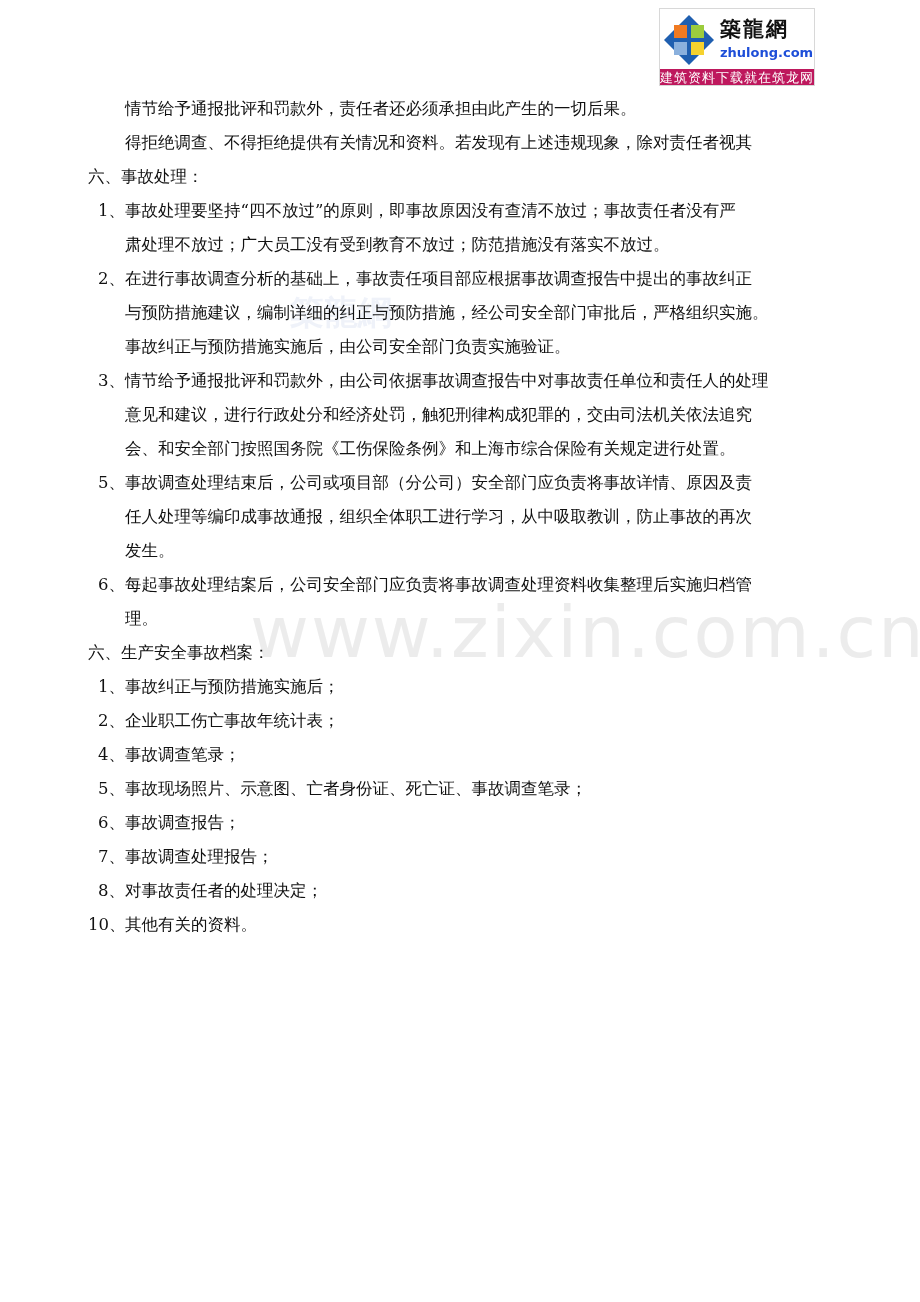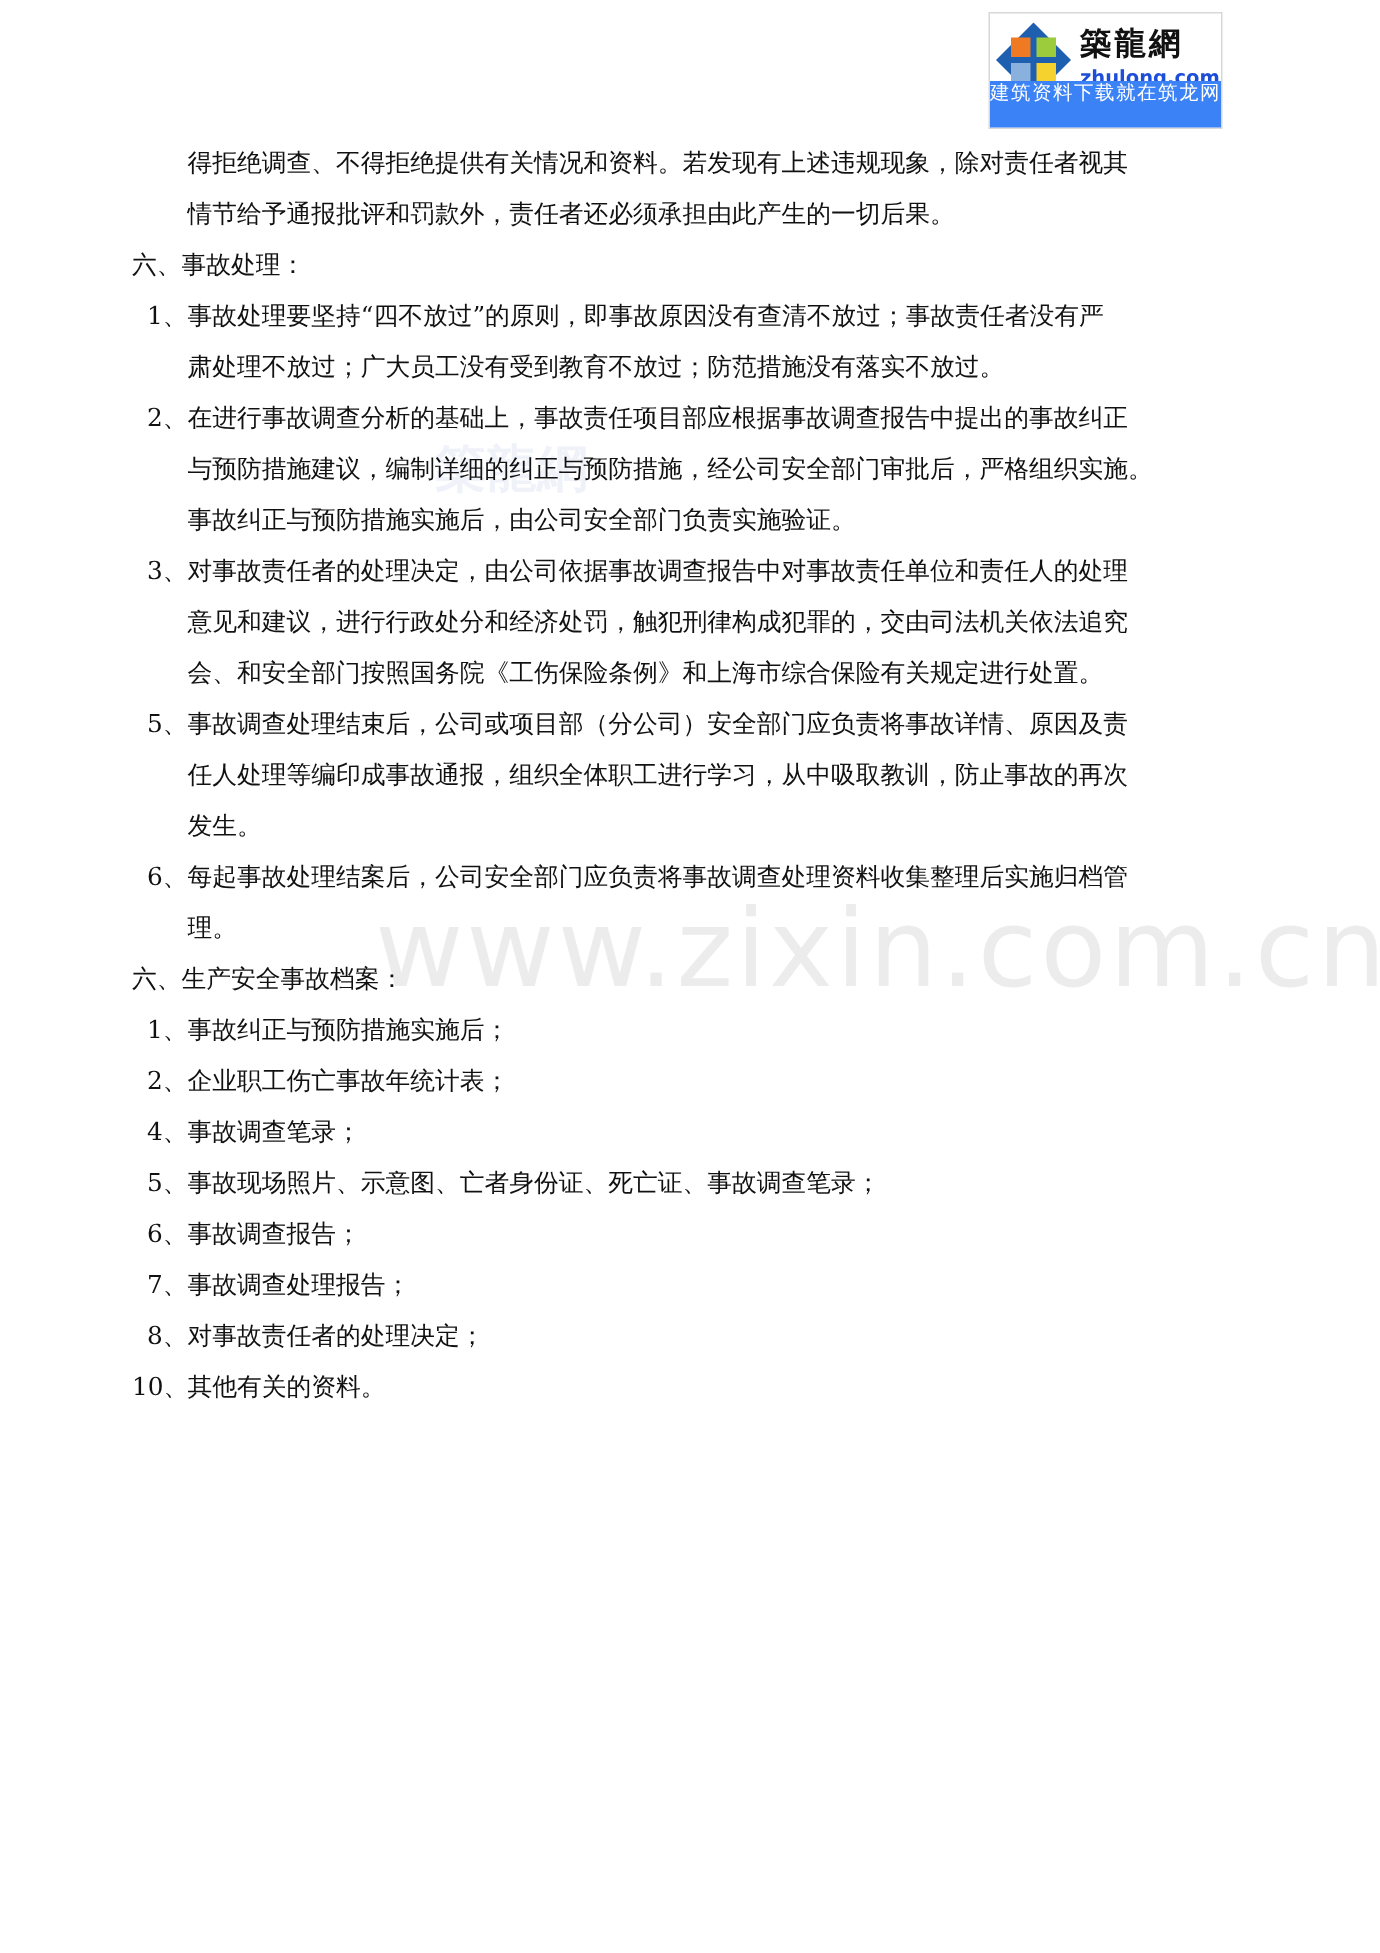--- a/index.html
+++ b/index.html
@@ -5,21 +5,21 @@
     html, body { margin: 0; padding: 0; background: #ffffff; }
     body { width: 920px; height: 1302px; position: relative; overflow: hidden;
            font-family: "DejaVu Serif", "Liberation Serif", serif; color: #111; }
     .logo { position: absolute; left: 659px; top: 8px; width: 154px; height: 76px;
             border: 1px solid #d8d8d8; background: #fff; }
     .logo-mark { position: absolute; left: 4px; top: 6px; width: 50px; height: 50px; }
     .logo-cn { position: absolute; left: 60px; top: 6px; font-size: 21px; font-weight: bold;
                letter-spacing: 2px; color: #111; font-family: "DejaVu Sans", sans-serif; }
     .logo-en { position: absolute; left: 60px; top: 36px; font-size: 13px; font-weight: bold;
                color: #1d4ed8; font-family: "DejaVu Sans", sans-serif; }
-    .logo-strip { position: absolute; left: 0; right: 0; bottom: 0; height: 31px; background: #3b82f6;
+    .logo-strip { position: absolute; left: 0; right: 0; bottom: 0; height: 16px; background: #be185d;
                   color: #fff; font-size: 13px; text-align: left; line-height: 18px;
                   font-family: "DejaVu Sans", sans-serif; letter-spacing: 1px; }
     .watermark { position: absolute; color: rgba(200,200,200,0.35); pointer-events: none; }
     .wm-zixin { left: 250px; top: 590px; font-size: 72px; font-family: "DejaVu Sans", sans-serif; letter-spacing: 2px; }
     .wm-zhulong { left: 290px; top: 290px; font-size: 34px; font-weight: bold; color: rgba(190,205,230,0.25); font-family: "DejaVu Sans", sans-serif; }
     .content { position: absolute; left: 88px; top: 92px; width: 750px; font-size: 16.5px; }
     .line { height: 34px; line-height: 34px; white-space: nowrap; }
     .indent { padding-left: 37px; }
     .num { display: inline-block; width: 37px; text-align: right; }
   </style>
@@ -36,36 +36,36 @@
   </svg>
   <div class="logo-cn">築龍網</div>
   <div class="logo-en">zhulong.com</div>
   <div class="logo-strip">建筑资料下载就在筑龙网</div>
 </div>
 
 <div class="watermark wm-zhulong">築龍網</div>
 <div class="watermark wm-zixin">www.zixin.com.cn</div>
 
 <div class="content">
+  <div class="line indent">情节给予通报批评和罚款外，责任者还必须承担由此产生的一切后果。</div>
   <div class="line indent">得拒绝调查、不得拒绝提供有关情况和资料。若发现有上述违规现象，除对责任者视其</div>
-  <div class="line indent">情节给予通报批评和罚款外，责任者还必须承担由此产生的一切后果。</div>
 
   <div class="line heading">六、事故处理：</div>
 
   <div>
     <div class="line"><span class="num">1、</span><span>事故处理要坚持“四不放过”的原则，即事故原因没有查清不放过；事故责任者没有严</span></div>
     <div class="line indent">肃处理不放过；广大员工没有受到教育不放过；防范措施没有落实不放过。</div>
   </div>
   <div>
     <div class="line"><span class="num">2、</span><span>在进行事故调查分析的基础上，事故责任项目部应根据事故调查报告中提出的事故纠正</span></div>
     <div class="line indent">与预防措施建议，编制详细的纠正与预防措施，经公司安全部门审批后，严格组织实施。</div>
     <div class="line indent">事故纠正与预防措施实施后，由公司安全部门负责实施验证。</div>
   </div>
   <div>
-    <div class="line"><span class="num">3、</span><span>对事故责任者的处理决定，由公司依据事故调查报告中对事故责任单位和责任人的处理</span></div>
+    <div class="line"><span class="num">3、</span><span>情节给予通报批评和罚款外，由公司依据事故调查报告中对事故责任单位和责任人的处理</span></div>
     <div class="line indent">意见和建议，进行行政处分和经济处罚，触犯刑律构成犯罪的，交由司法机关依法追究</div>
   </div>
   <div>
     <div class="line indent">会、和安全部门按照国务院《工伤保险条例》和上海市综合保险有关规定进行处置。</div>
   </div>
   <div>
     <div class="line"><span class="num">5、</span><span>事故调查处理结束后，公司或项目部（分公司）安全部门应负责将事故详情、原因及责</span></div>
     <div class="line indent">任人处理等编印成事故通报，组织全体职工进行学习，从中吸取教训，防止事故的再次</div>
     <div class="line indent">发生。</div>
   </div>

